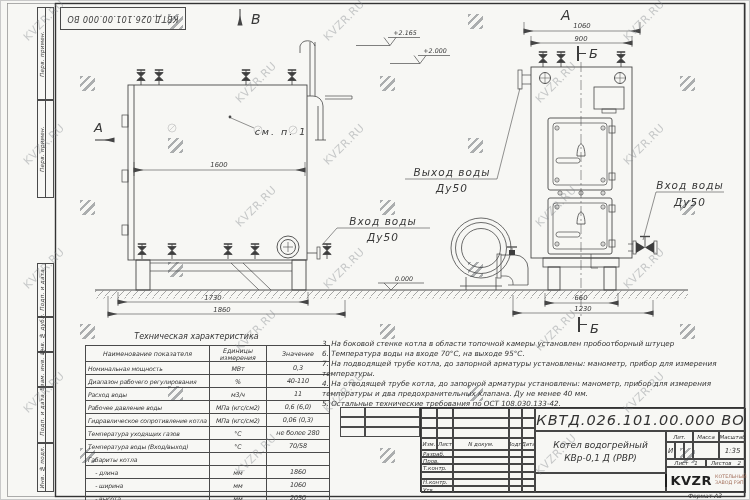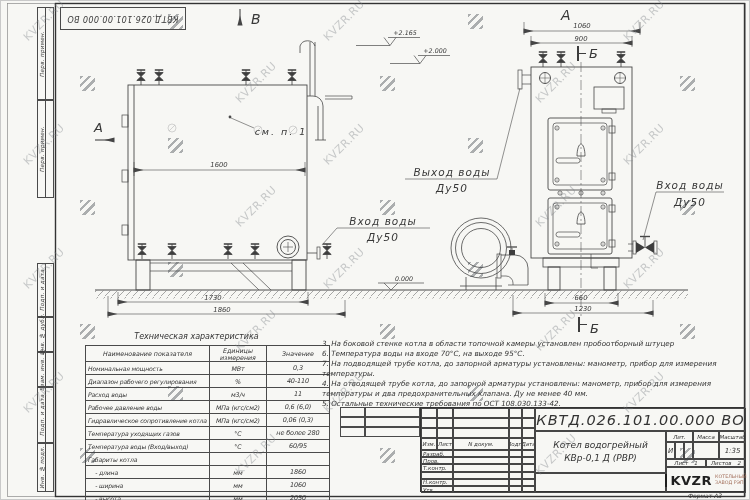--- a/index.html
+++ b/index.html
@@ -413,21 +413,21 @@
           <td>0,06 (0,3)</td>
         </tr>
         <tr>
           <td>Температура уходящих газов</td>
           <td>°С</td>
           <td>не более 280</td>
         </tr>
         <tr>
           <td>Температура воды (Вход/выход)</td>
           <td>°С</td>
-          <td>60/95</td>
+          <td>70/58</td>
         </tr>
         <tr>
           <td>Габариты котла</td>
           <td></td>
           <td></td>
         </tr>
         <tr>
           <td>    - длина</td>
           <td>мм</td>
           <td>1860</td>

